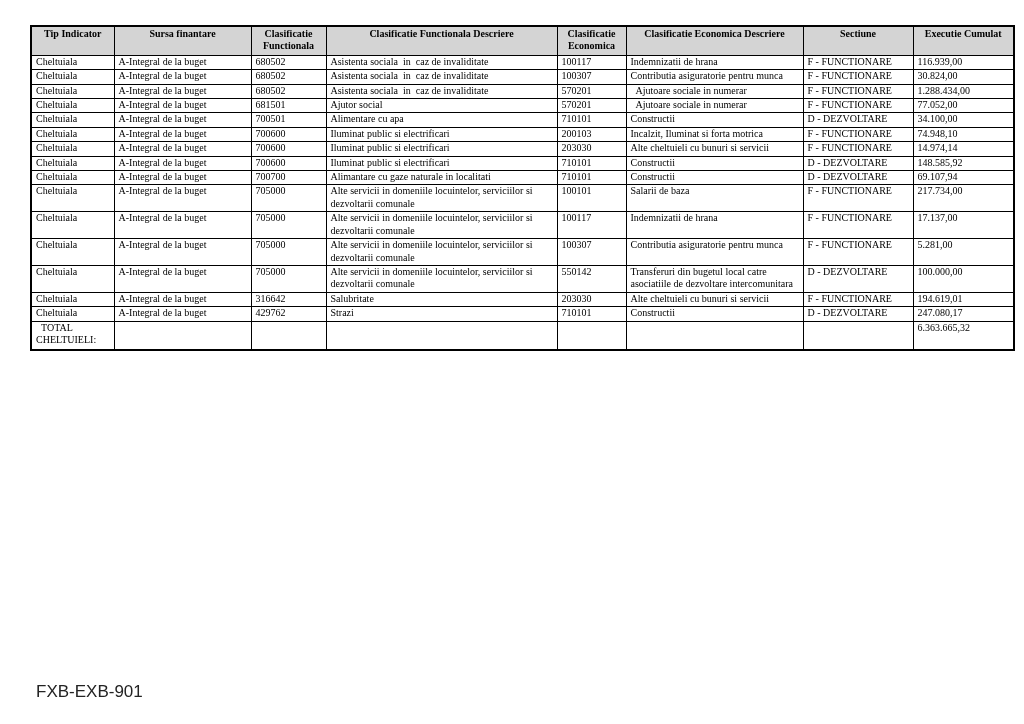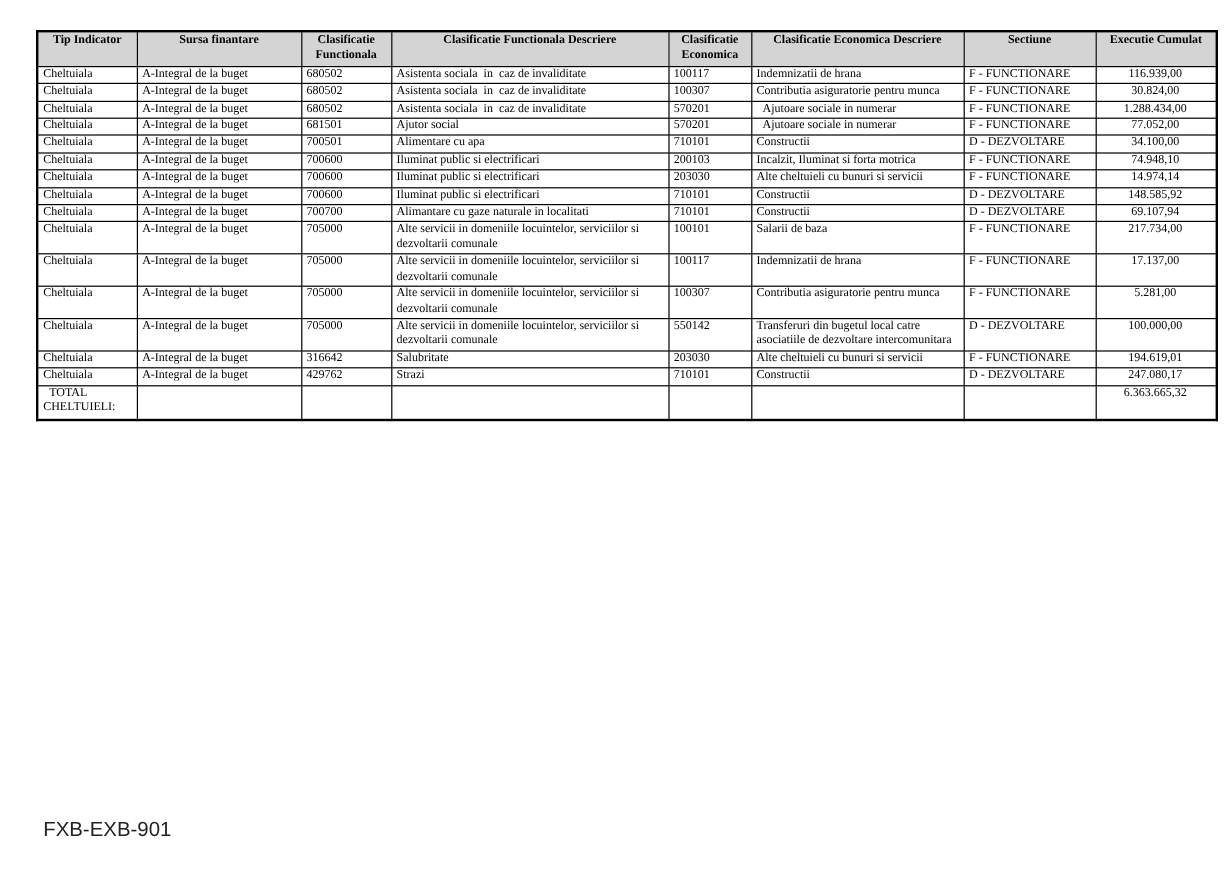--- a/index.html
+++ b/index.html
@@ -49,21 +49,21 @@
   col.w4 { width: 69px; }
   col.w5 { width: 177px; }
   col.w6 { width: 110px; }
   col.w7 { width: 101px; }
 
   td.c2 { padding-left: 6px; }
   td.c3 { white-space: pre-wrap; padding-left: 4px; padding-right: 3px; }
   td.c4 { padding-left: 4px; }
   td.c5 { white-space: pre-wrap; padding-right: 6px; }
   td.c6 { padding-left: 8px; margin-top: 39px; }
-  td.c7 { text-align: center; padding-right: 4px; }
+  td.c7 { text-align: left; padding-right: 4px; }
 
   tr.total-row td { height: 26px; }
   .total-line1 { padding-left: 5px; }
   .total-line2 { padding-left: 0; }
 
   .footer-code {
     position: absolute;
     left: 36px;
     top: 682px;
     font-family: "Liberation Sans", sans-serif;

